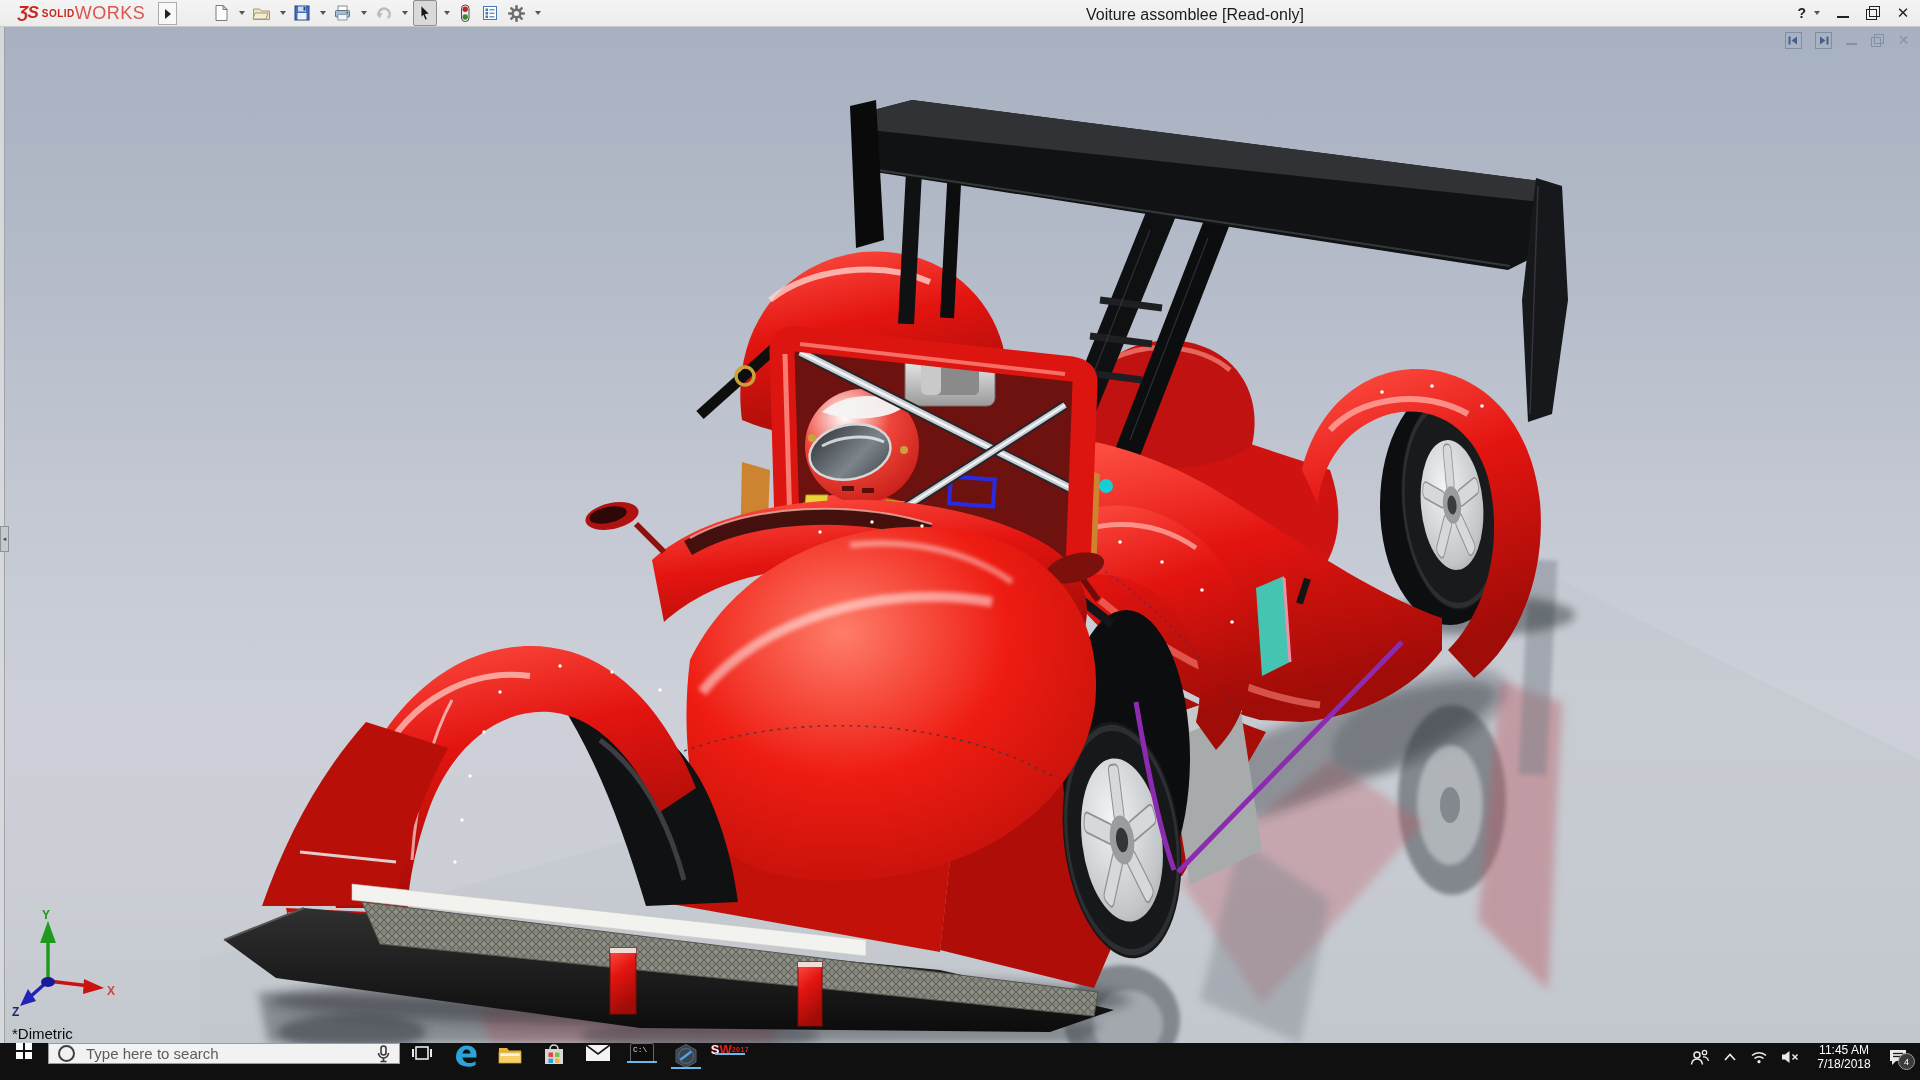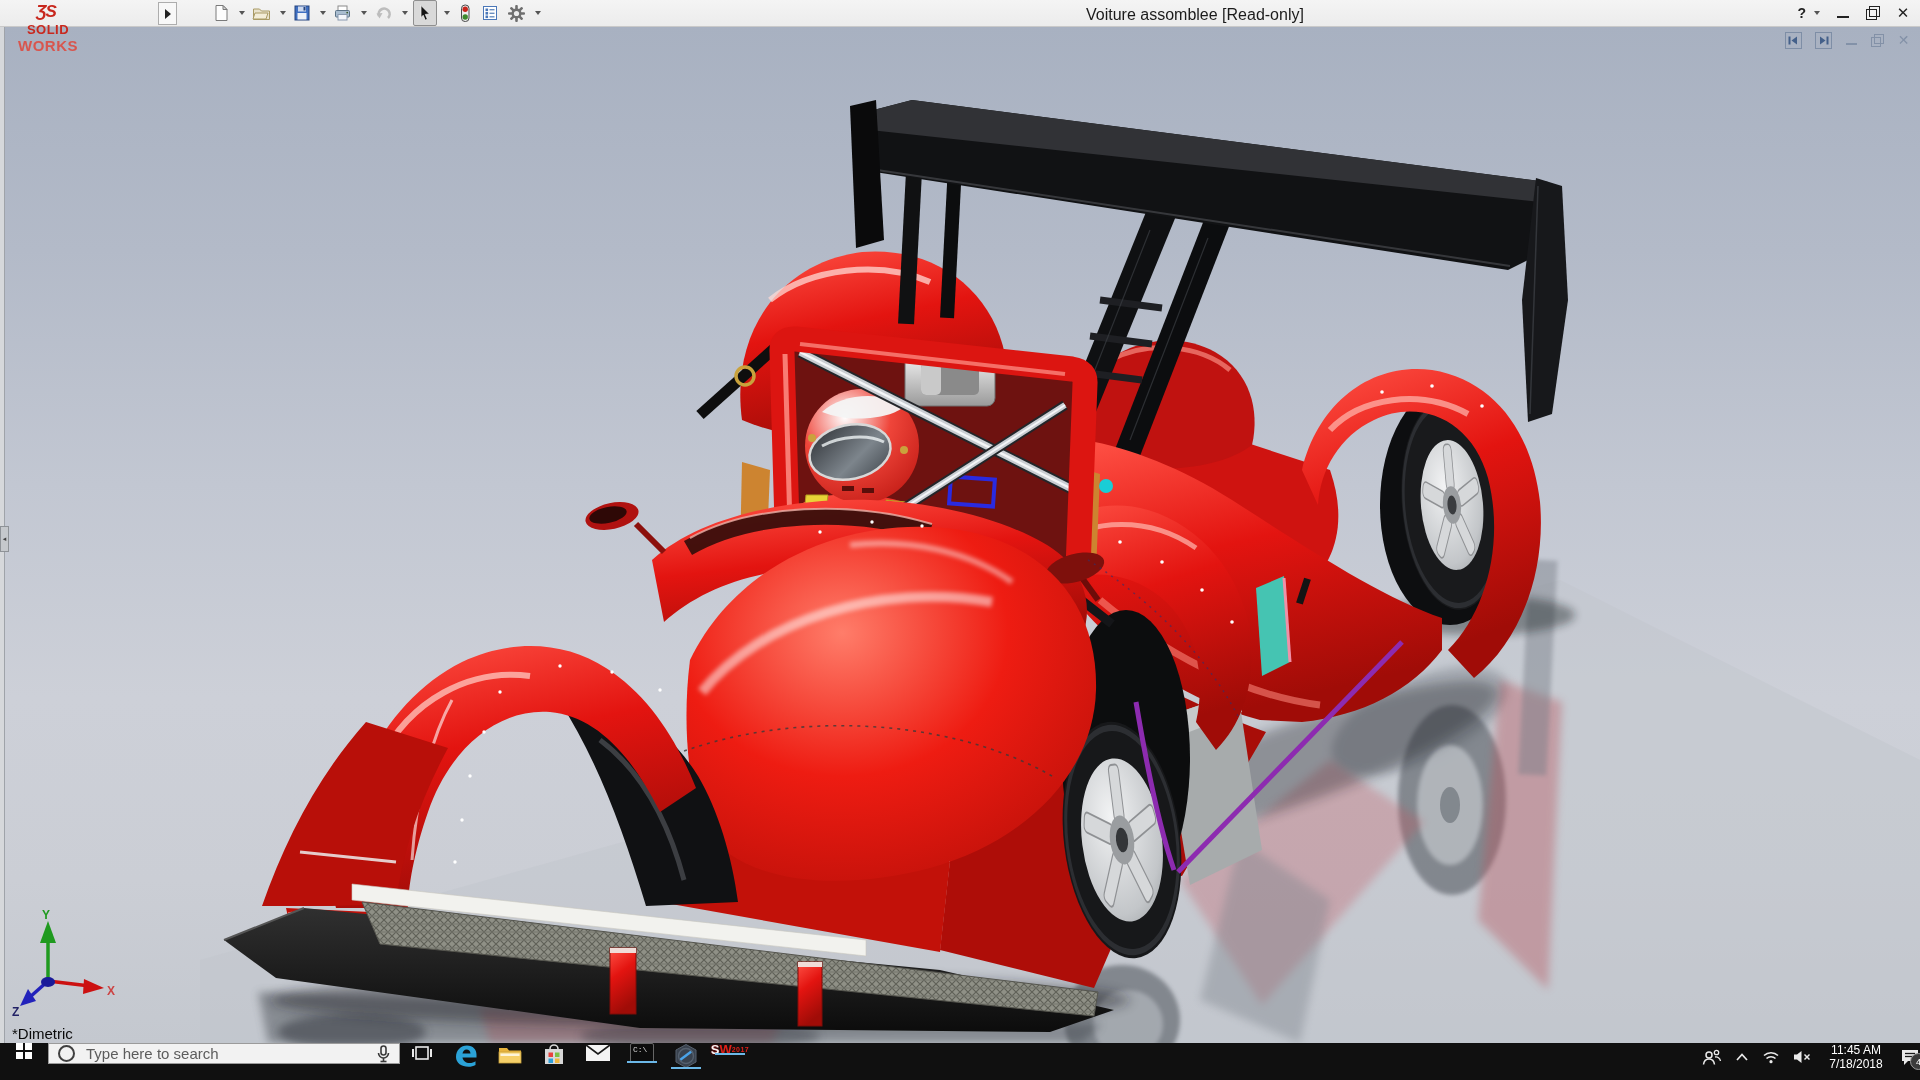--- a/index.html
+++ b/index.html
@@ -2,24 +2,24 @@
 <html><head>
 <meta charset="utf-8">
 <style>
   html,body{margin:0;padding:0;width:1920px;height:1080px;overflow:hidden;
     font-family:"Liberation Sans",sans-serif;-webkit-font-smoothing:antialiased;}
   .screen{position:relative;width:1920px;height:1080px;background:#000;}
 
   
   .titlebar{position:absolute;top:0;left:0;right:0;height:26px;background:linear-gradient(#f4f4f4,#ececec);
     border-bottom:1px solid #c9c9c9;z-index:30;}
-  .logo{position:absolute;left:18px;top:2px;height:22px;display:flex;align-items:center;cursor:default;flex-direction:column;}
+  .logo{position:absolute;left:18px;top:2px;height:22px;display:flex;align-items:center;cursor:default;}
   .logo-glyph{font-style:italic;font-weight:bold;font-size:17px;color:#c8281e;letter-spacing:-1px;margin-right:4px;}
-  .logo-solid{font-weight:bold;font-size:13px;color:#c8281e;letter-spacing:.5px;}
-  .logo-works{font-weight:700;font-size:15px;color:#d8564e;letter-spacing:.5px;text-align:center;}
+  .logo-solid{font-weight:bold;font-size:10px;color:#c8281e;letter-spacing:.5px;}
+  .logo-works{font-weight:400;font-size:18px;color:#d8564e;letter-spacing:.5px;text-align:center;}
   .expand-btn{position:absolute;left:158px;top:2px;width:17px;height:21px;background:#f8f8f8;border:1px solid #adadad;
     display:flex;align-items:center;justify-content:center;cursor:pointer;}
   .expand-btn .tri{width:0;height:0;border-left:6px solid #222;border-top:5px solid transparent;border-bottom:5px solid transparent;}
   .tb-icons{position:absolute;left:210px;top:0;height:26px;display:flex;align-items:center;}
   .tb-item{display:flex;align-items:center;height:24px;padding:0 2px;margin-right:4px;cursor:pointer;}
   .tb-item svg{display:block;}
   .tb-item.active{background:#d9d9d9;border:1px solid #8f8f8f;border-radius:2px;}
   .caret{width:0;height:0;border-top:4px solid #555;border-left:3.5px solid transparent;border-right:3.5px solid transparent;
     margin:0 5px 0 3px;cursor:pointer;}
   .win-title{position:absolute;left:1086px;top:6px;font-size:16px;color:#1b1b1b;white-space:nowrap;}
@@ -66,21 +66,21 @@
   .mic{flex:none;cursor:pointer;display:flex;}
   .tb-app{width:44px;display:flex;align-items:center;justify-content:center;position:relative;cursor:pointer;}
   .tb-app.running::after{content:"";position:absolute;left:7px;right:7px;bottom:0;height:2px;background:#6cb8e8;}
   .sw-icon{display:flex;flex-direction:row;align-items:center;line-height:11px;}
   .sw-top .s{color:#f5f5f5;font-weight:bold;font-size:13px;text-shadow:0 0 2px #c00;}
   .sw-top .w{color:#e02018;font-weight:bold;font-size:13px;}
   .sw-year{color:#e02018;font-size:7px;font-weight:bold;letter-spacing:.5px;}
   .cmd-icon{width:24px;height:20px;background:#0c0c0c;border:1px solid #666;border-radius:2px;color:#ddd;font-size:8px;
     font-family:"Liberation Mono",monospace;padding:1px 2px;box-sizing:border-box;}
   .spacer{flex:1;}
-  .tray{display:flex;align-items:center;gap:13px;padding-right:0;}
+  .tray{display:flex;align-items:center;gap:13px;padding-right:12px;}
   .tray-ic{display:flex;cursor:pointer;}
   .clock{color:#fff;font-size:12px;line-height:14px;text-align:center;cursor:pointer;min-width:62px;}
   .action{position:relative;cursor:pointer;display:flex;}
   .badge{position:absolute;right:-7px;bottom:-4px;width:15px;height:15px;border-radius:50%;background:#3b3b3b;
     border:1px solid #9a9a9a;color:#fff;font-size:9px;display:flex;align-items:center;justify-content:center;}
 </style>
 </head>
 <body>
 
 <div class="screen">

